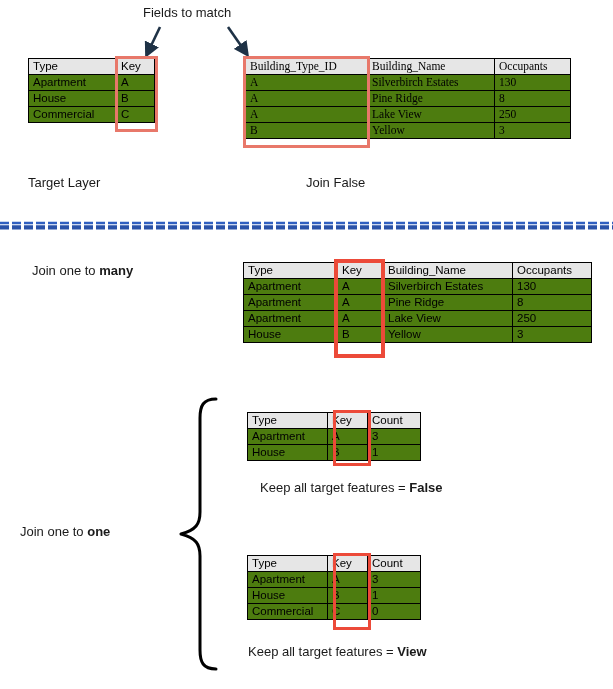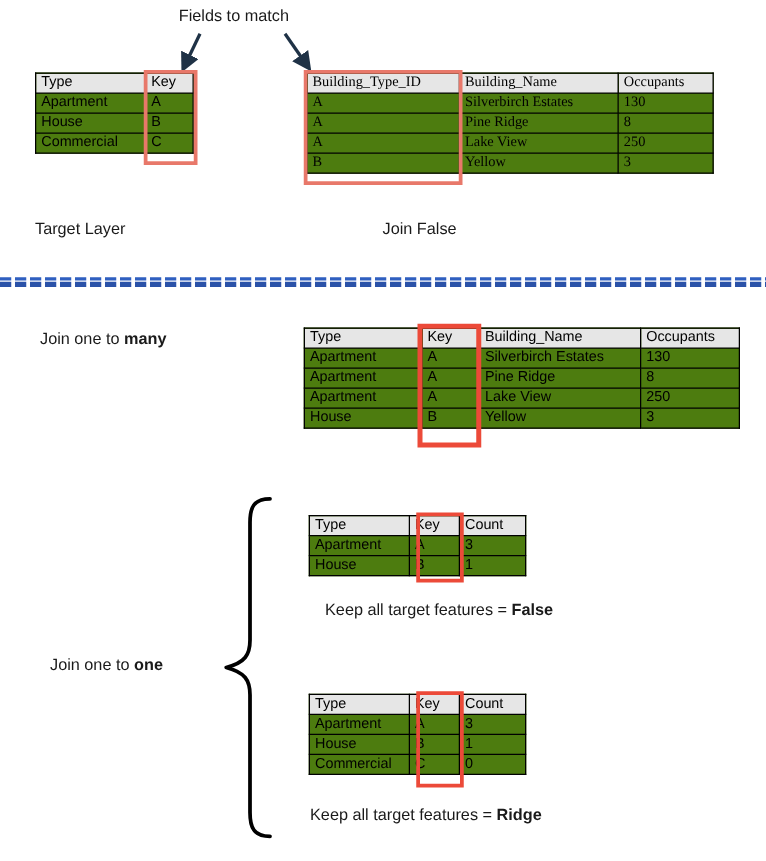--- a/index.html
+++ b/index.html
@@ -210,21 +210,21 @@
         <td>House</td>
         <td>B</td>
         <td>Yellow</td>
         <td>3</td>
       </tr>
     </tbody>
   </table>
 </div>
 <div class="hl hl-strong" style="left:334px; top:259px; width:51px; height:99px;"></div>
 
-<div class="abs label label-lg" style="left:40px; top:525px;">
+<div class="abs label label-lg" style="left:20px; top:525px;">
   <span>Join one to </span><b>one</b>
 </div>
 
 <div class="abs" style="left:178px; top:396px;">
   <svg width="46" height="276" viewBox="0 0 46 276">
     <path d="M38,3
              C25,3 22,10 22,22
              L22,116
              C22,128 18,134 3,138
              C18,142 22,148 22,160
@@ -286,14 +286,14 @@
         <td>Commercial</td>
         <td>C</td>
         <td>0</td>
       </tr>
     </tbody>
   </table>
 </div>
 <div class="hl hl-mid" style="left:333px; top:553px; width:38px; height:77px;"></div>
 
 <div class="abs label label-lg" style="left:248px; top:645px;">
-  <span>Keep all target features = </span><b>Ridge</b>
+  <span>Keep all target features = </span><b>View</b>
 </div>
 
 </body></html>

